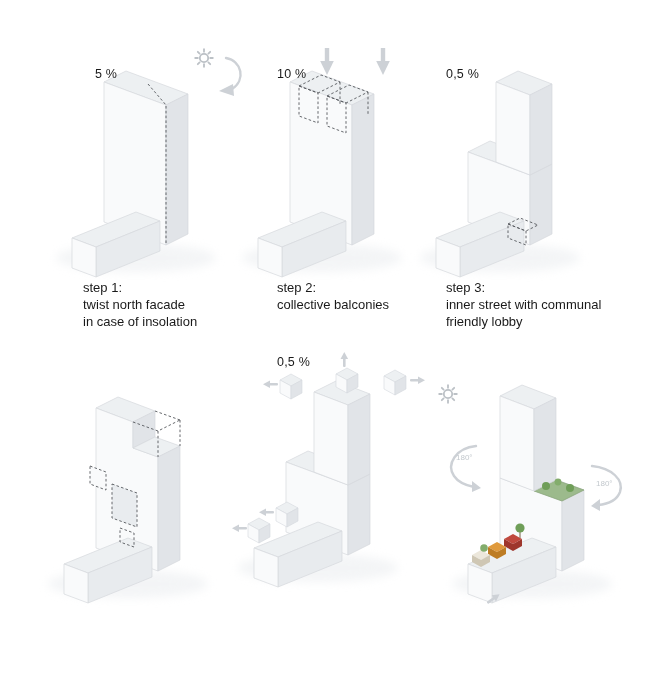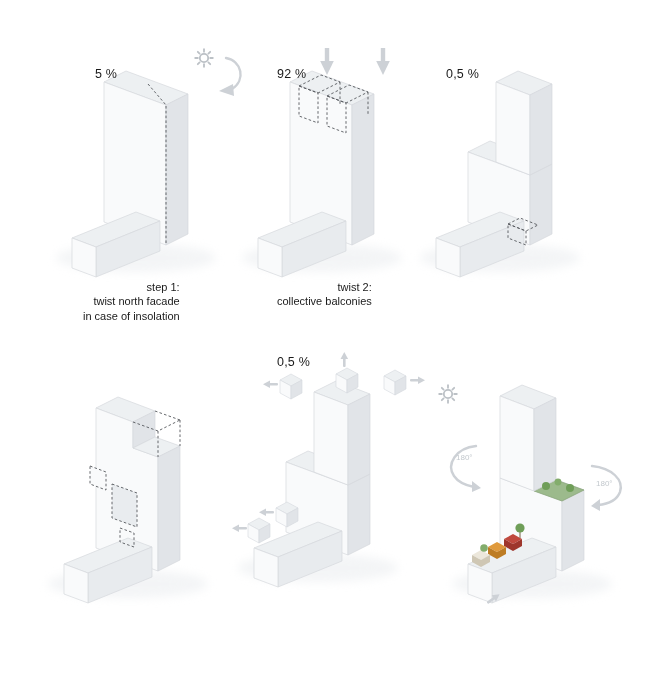--- a/index.html
+++ b/index.html
@@ -10,21 +10,21 @@
     --planter-red:#c0493e; --planter-red-dark:#9e362c;
     --planter-orange:#e09a3c; --planter-orange-dark:#bd7c24;
     --planter-cream:#ece7db; --planter-cream-dark:#cfc7b4;
     --text:#1a1a1a; --rot-text:#c3c8cd;
   }
   html,body{ background:#fff; }
   #canvas{ position:relative; width:650px; height:675px; background:#fff; overflow:hidden;
            font-family:"Liberation Sans", sans-serif; }
   svg.panel{ position:absolute; overflow:visible; }
   .pct{ position:absolute; font-size:12.5px; color:var(--text); letter-spacing:.2px; }
-  .caption{ position:absolute; font-size:11px; line-height:1.3; color:var(--text); white-space:pre-line;text-align:right; }
+  .caption{ position:absolute; font-size:13px; line-height:1.3; color:var(--text); white-space:pre-line; }
   .dash{ fill:none; stroke:var(--dash); stroke-width:.9; stroke-dasharray:2.6 2.2; }
   .dashf{ stroke:var(--dash); stroke-width:.9; stroke-dasharray:2.6 2.2; }
   .arrow-line{ fill:none; stroke:var(--arrow); stroke-width:2.4; stroke-linecap:round; }
   text.rot{ font-size:8px; fill:var(--rot-text); }
 </style>
 </head>
 <body>
 
 <div id="canvas">
 
@@ -121,33 +121,36 @@
       <polygon class="dash" points="77,44 99,33 118,40 96,51"></polygon>
       <path class="dash" d="M118,40 L118,62"></path>
     </g>
   </svg>
   <svg class="panel" style="left:318px;top:48px" width="18" height="28" viewBox="0 0 18 28">
     <use href="#arrowD"></use>
   </svg>
   <svg class="panel" style="left:374px;top:48px" width="18" height="28" viewBox="0 0 18 28">
     <use href="#arrowD"></use>
   </svg>
-  <div class="pct" style="left:277px;top:67px">92 %</div>
-  <div class="caption" style="left:277px;top:280px">twist 2:
+  <div class="pct" style="left:277px;top:67px">10 %</div>
+  <div class="caption" style="left:277px;top:280px">step 2:
 collective balconies</div>
 
   <svg class="panel" style="left:428px;top:52px" width="190" height="230" viewBox="0 0 190 230">
     <use href="#shad"></use>
     <use href="#twStep"></use>
     <g>
       <polygon class="dash" points="80,172 98,179 98,193 80,186"></polygon>
       <polygon class="dash" points="80,172 92,166 110,173 98,179"></polygon>
     </g>
   </svg>
   <div class="pct" style="left:446px;top:67px">0,5 %</div>
+  <div class="caption" style="left:446px;top:280px">step 3:
+inner street with communal
+friendly lobby</div>
 
   <svg class="panel" style="left:56px;top:378px" width="190" height="230" viewBox="0 0 190 230">
     <use href="#shad"></use>
     <g stroke="var(--edge)" stroke-width="0.7" stroke-linejoin="round">
       <polygon points="40,30 62,19 99,33 77,44" fill="var(--face-top)"></polygon>
       <polygon points="40,30 77,44 77,70 102,79 102,193 40,170" fill="var(--face-ws)"></polygon>
       <polygon points="77,44 99,33 99,59 77,70" fill="var(--face-se)"></polygon>
       <polygon points="77,70 102,79 124,68 99,59" fill="var(--face-top)"></polygon>
       <polygon points="102,79 124,68 124,182 102,193" fill="var(--face-se)"></polygon>
       <polygon points="72,160 96,169 32,195 8,186" fill="var(--face-top)"></polygon>

